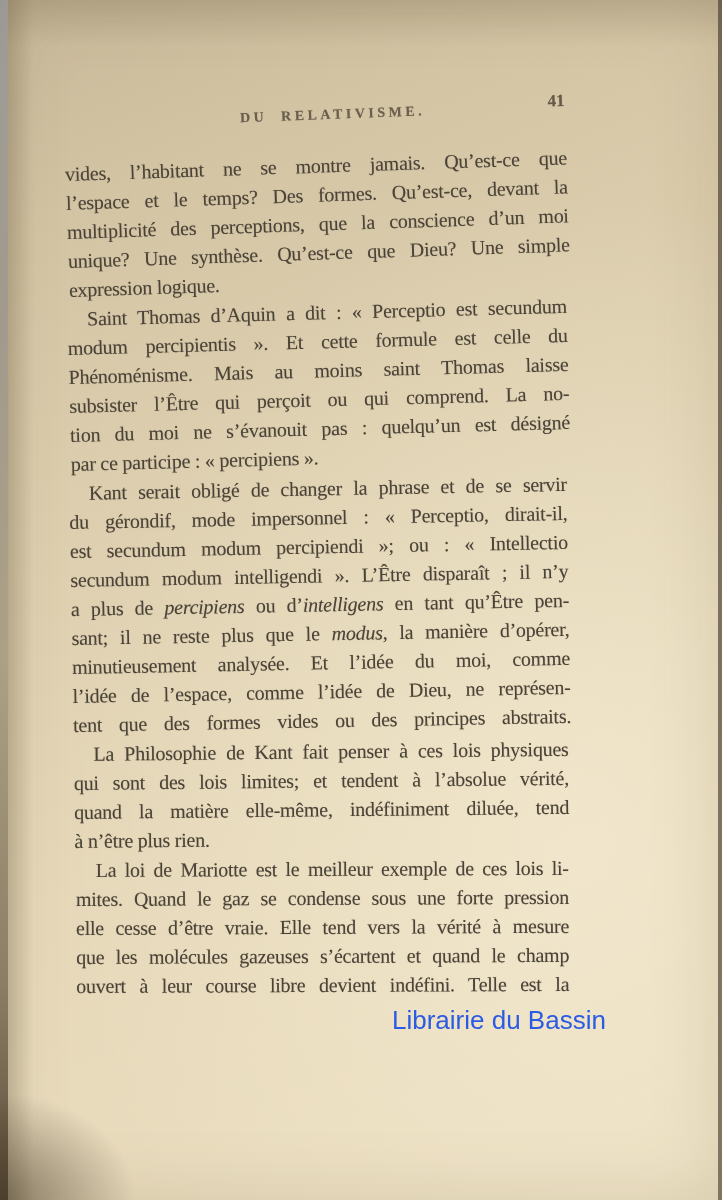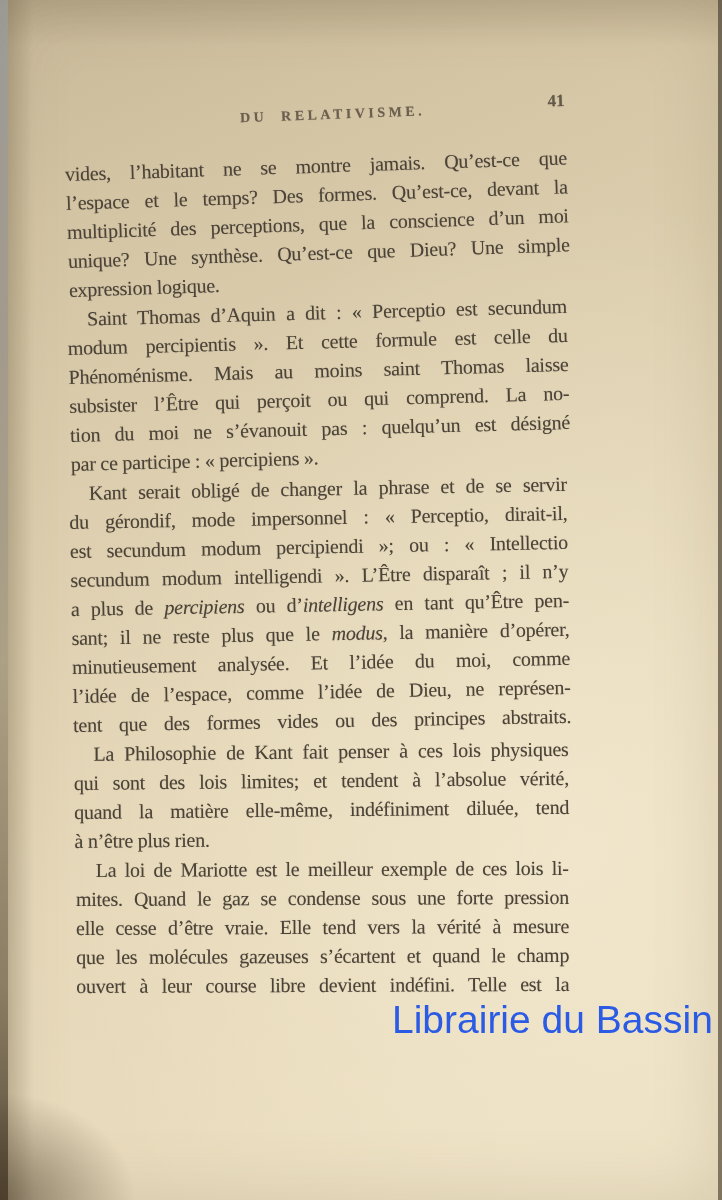--- a/index.html
+++ b/index.html
@@ -53,21 +53,21 @@
   .para:nth-child(4) { transform:rotate(-0.6deg);  margin-left:7px; }
   .para:nth-child(5) { transform:rotate(-0.25deg); margin-left:9px; }
 
   .line { height:29px; text-align:left; }
   .line.fill { text-align:justify; text-align-last:justify; }
   .para.indent .line:first-child { text-indent:20px; }
   .it { font-style:italic; }
 
   
   .watermark { position:absolute; left:392px; top:1001px;
-    font-family:"Liberation Sans", sans-serif; font-size:39px; line-height:38px;
+    font-family:"Liberation Sans", sans-serif; font-size:26px; line-height:38px;
     color:var(--watermark-blue, #2b5be4); white-space:nowrap; }
 </style>
 </head>
 <body>
 
 <div class="photo">
   <div class="edge-top"></div>
   <div class="edge-left"></div>
   <div class="crease-left"></div>
   <div class="corner-bl"></div>

